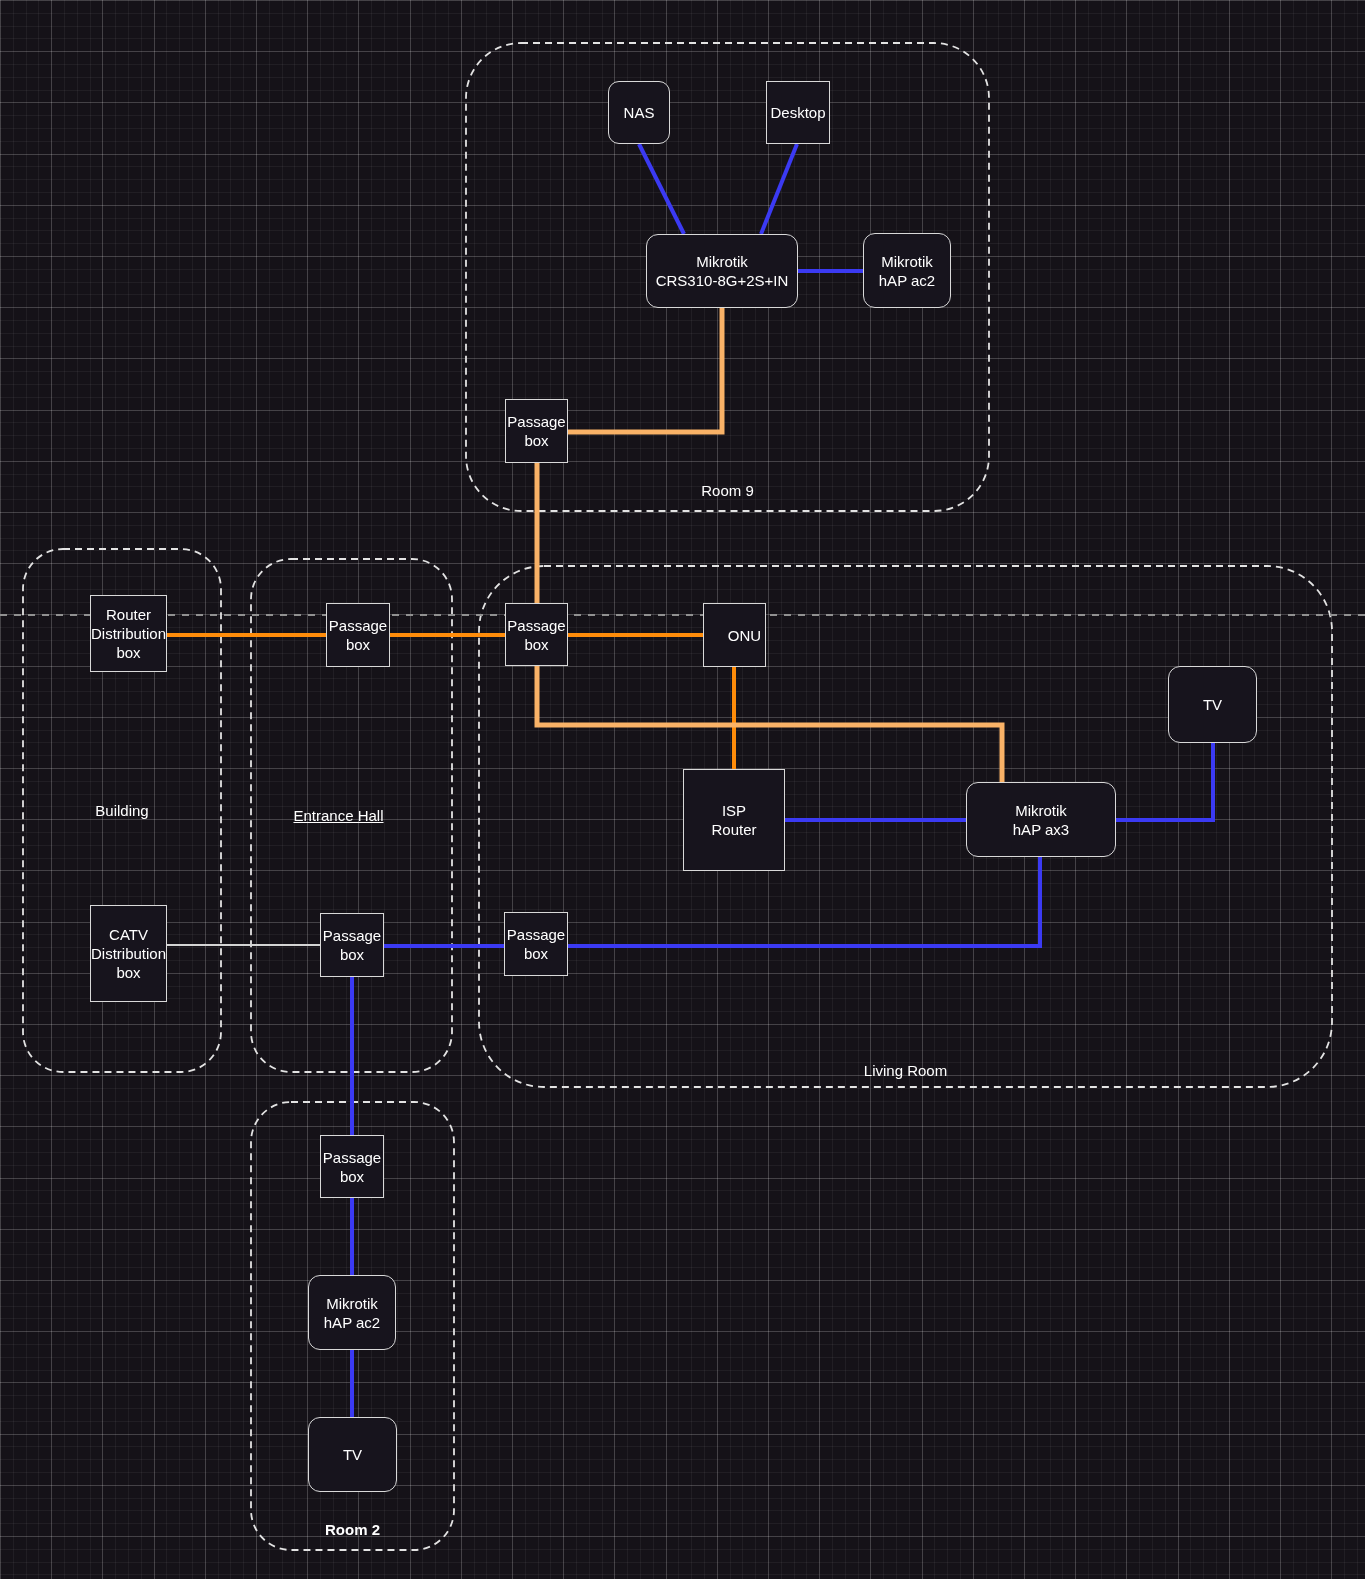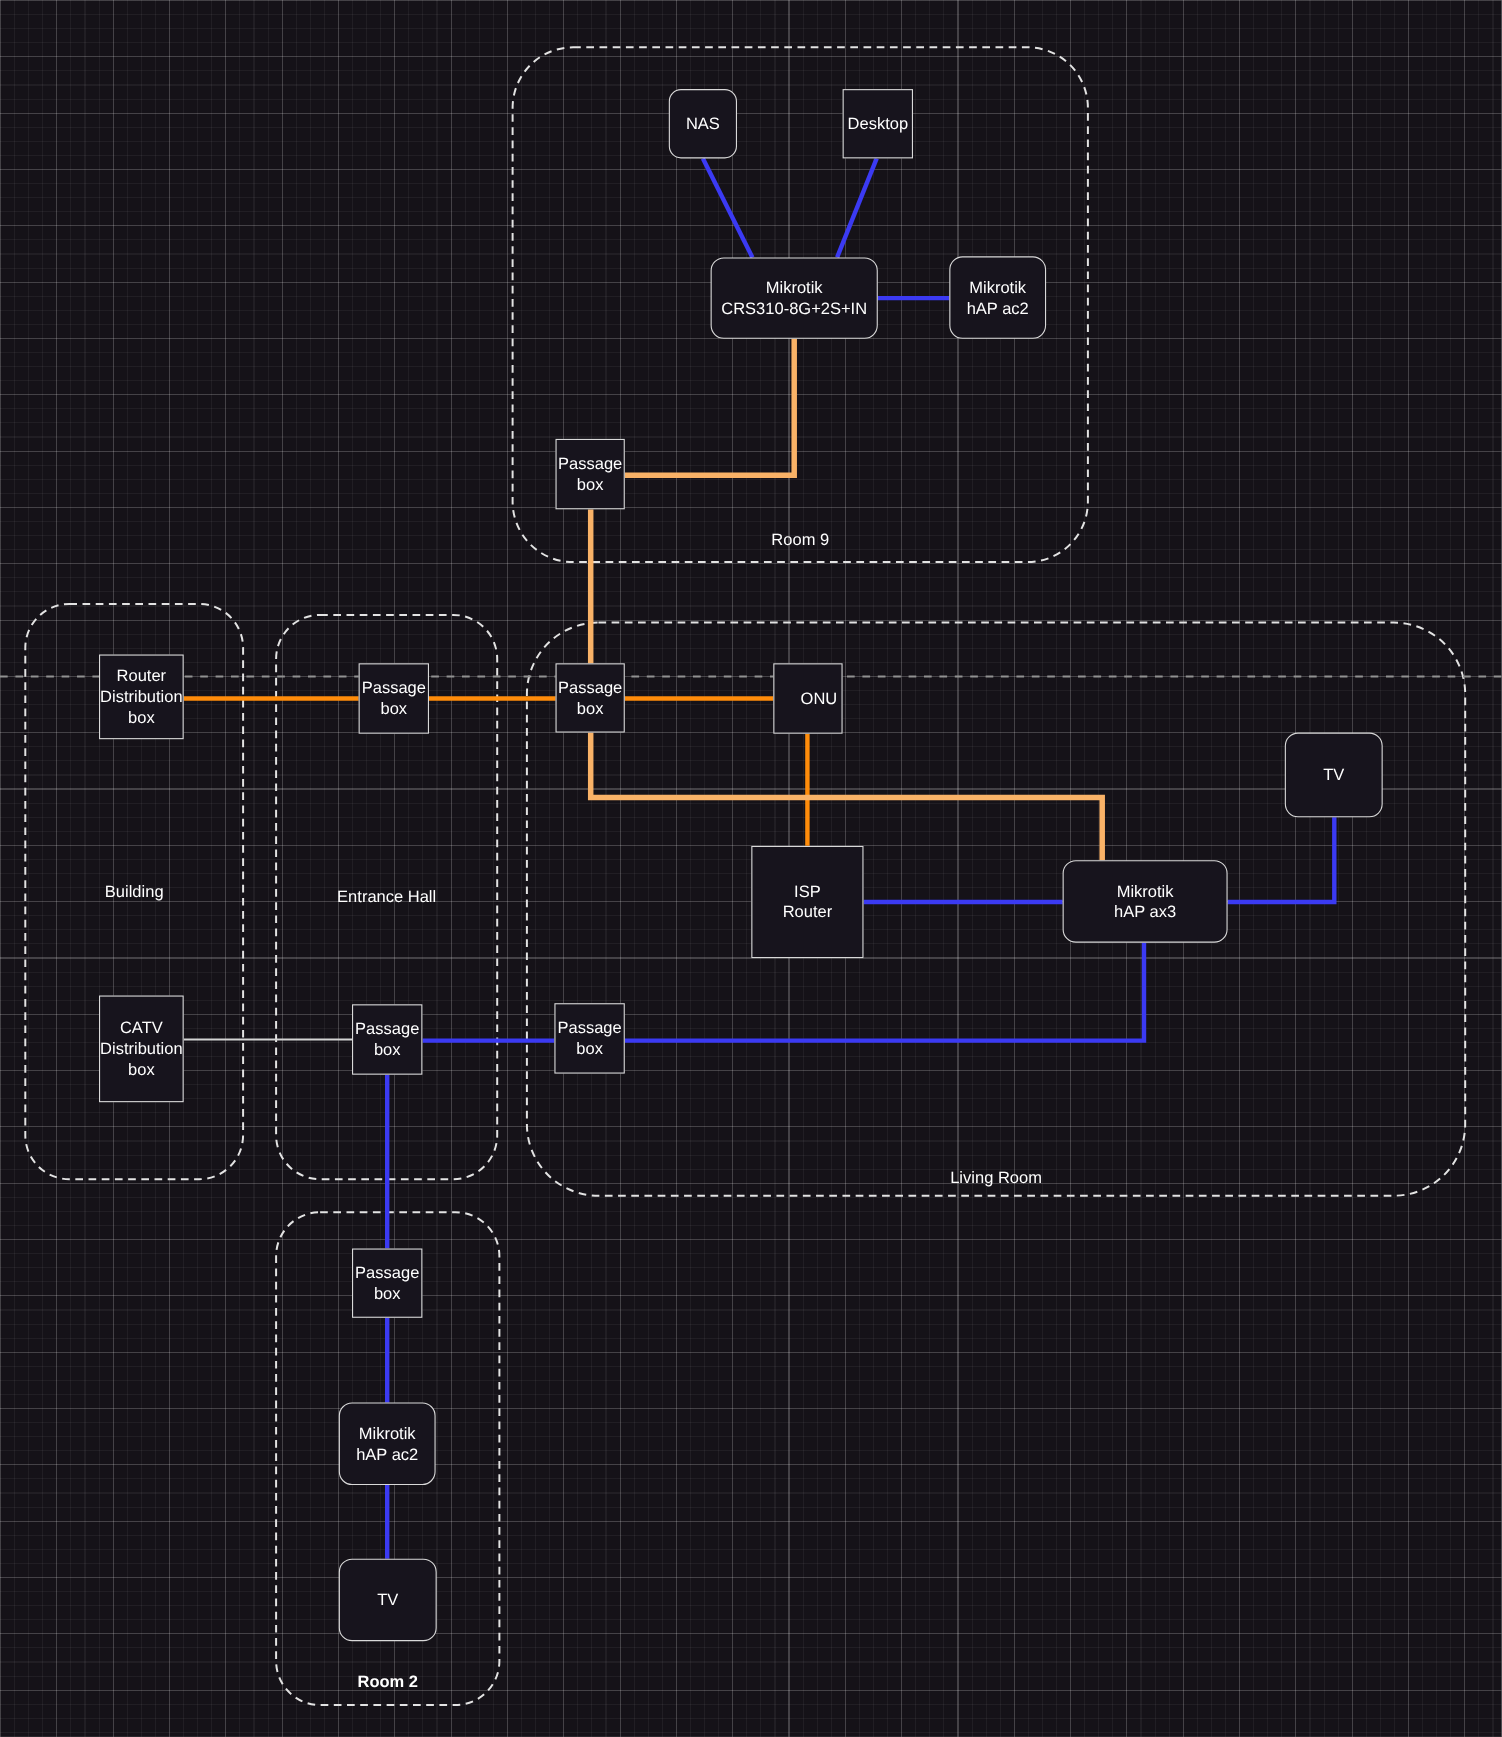--- a/index.html
+++ b/index.html
@@ -88,17 +88,17 @@
 box</span></div>
       <div class="node" style="left: 320px; top: 1135px; width: 64px; height: 63px; background: rgb(23, 20, 29); border: 1.5px solid rgb(217, 217, 217); border-radius: 0px;"><span>Passage
 box</span></div>
       <div class="node" style="left: 308px; top: 1275px; width: 88px; height: 75px; background: rgb(23, 20, 29); border: 1.5px solid rgb(217, 217, 217); border-radius: 12px;"><span>Mikrotik
 hAP ac2</span></div>
       <div class="node" style="left: 308px; top: 1417px; width: 89px; height: 75px; background: rgb(23, 20, 29); border: 1.5px solid rgb(217, 217, 217); border-radius: 12px;"><span>TV</span></div>
     </div>
   <div id="labels-layer">
       <div class="container-label" style="left: 465px; width: 525px; top: 481px;">Room 9</div>
       <div class="container-label" style="left: 22px; width: 200px; top: 800.5px;">Building</div>
-      <div class="container-label" style="left: 250px; width: 203px; top: 805.5px;">Entrance Hall</div>
+      <div class="container-label" style="left: 237px; width: 203px; top: 805.5px; text-decoration: underline;">Entrance Hall</div>
       <div class="container-label" style="left: 478px; width: 855px; top: 1025px; margin-top: 36px;">Living Room</div>
       <div class="container-label" style="left: 250px; width: 205px; top: 1520px; font-weight: bold;">Room 2</div>
     </div>
 </div>
 
 </body></html>

